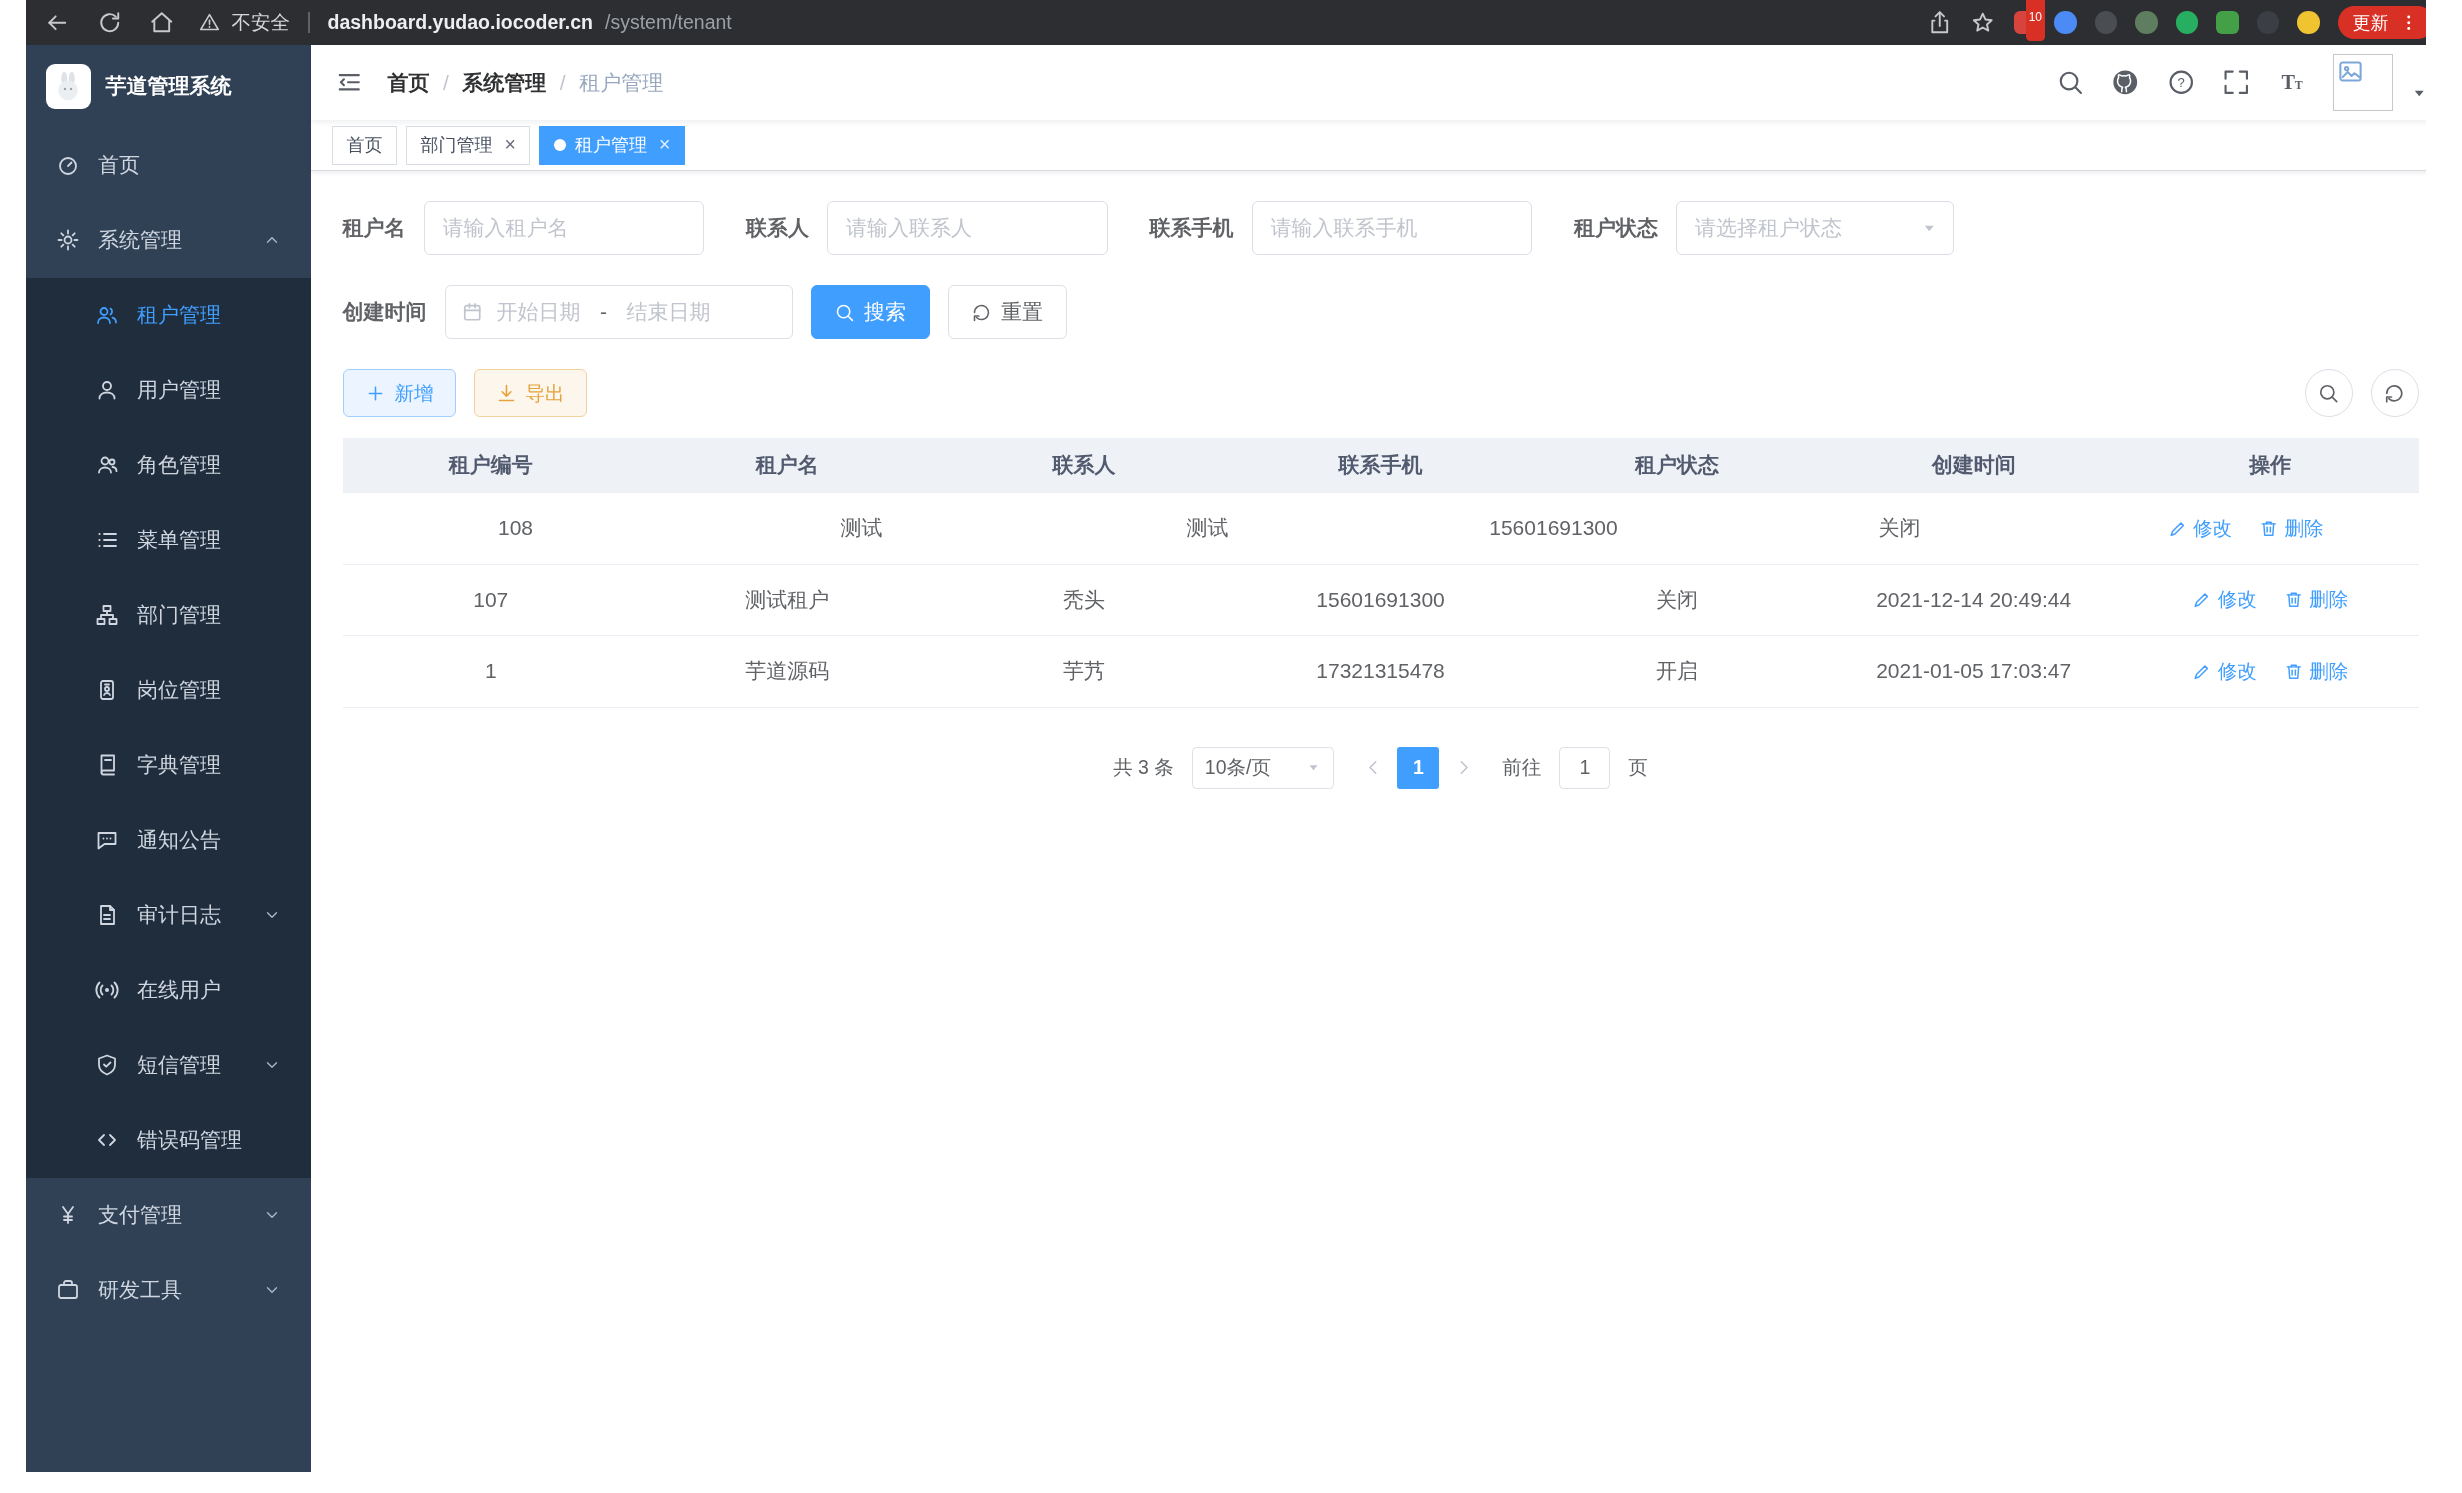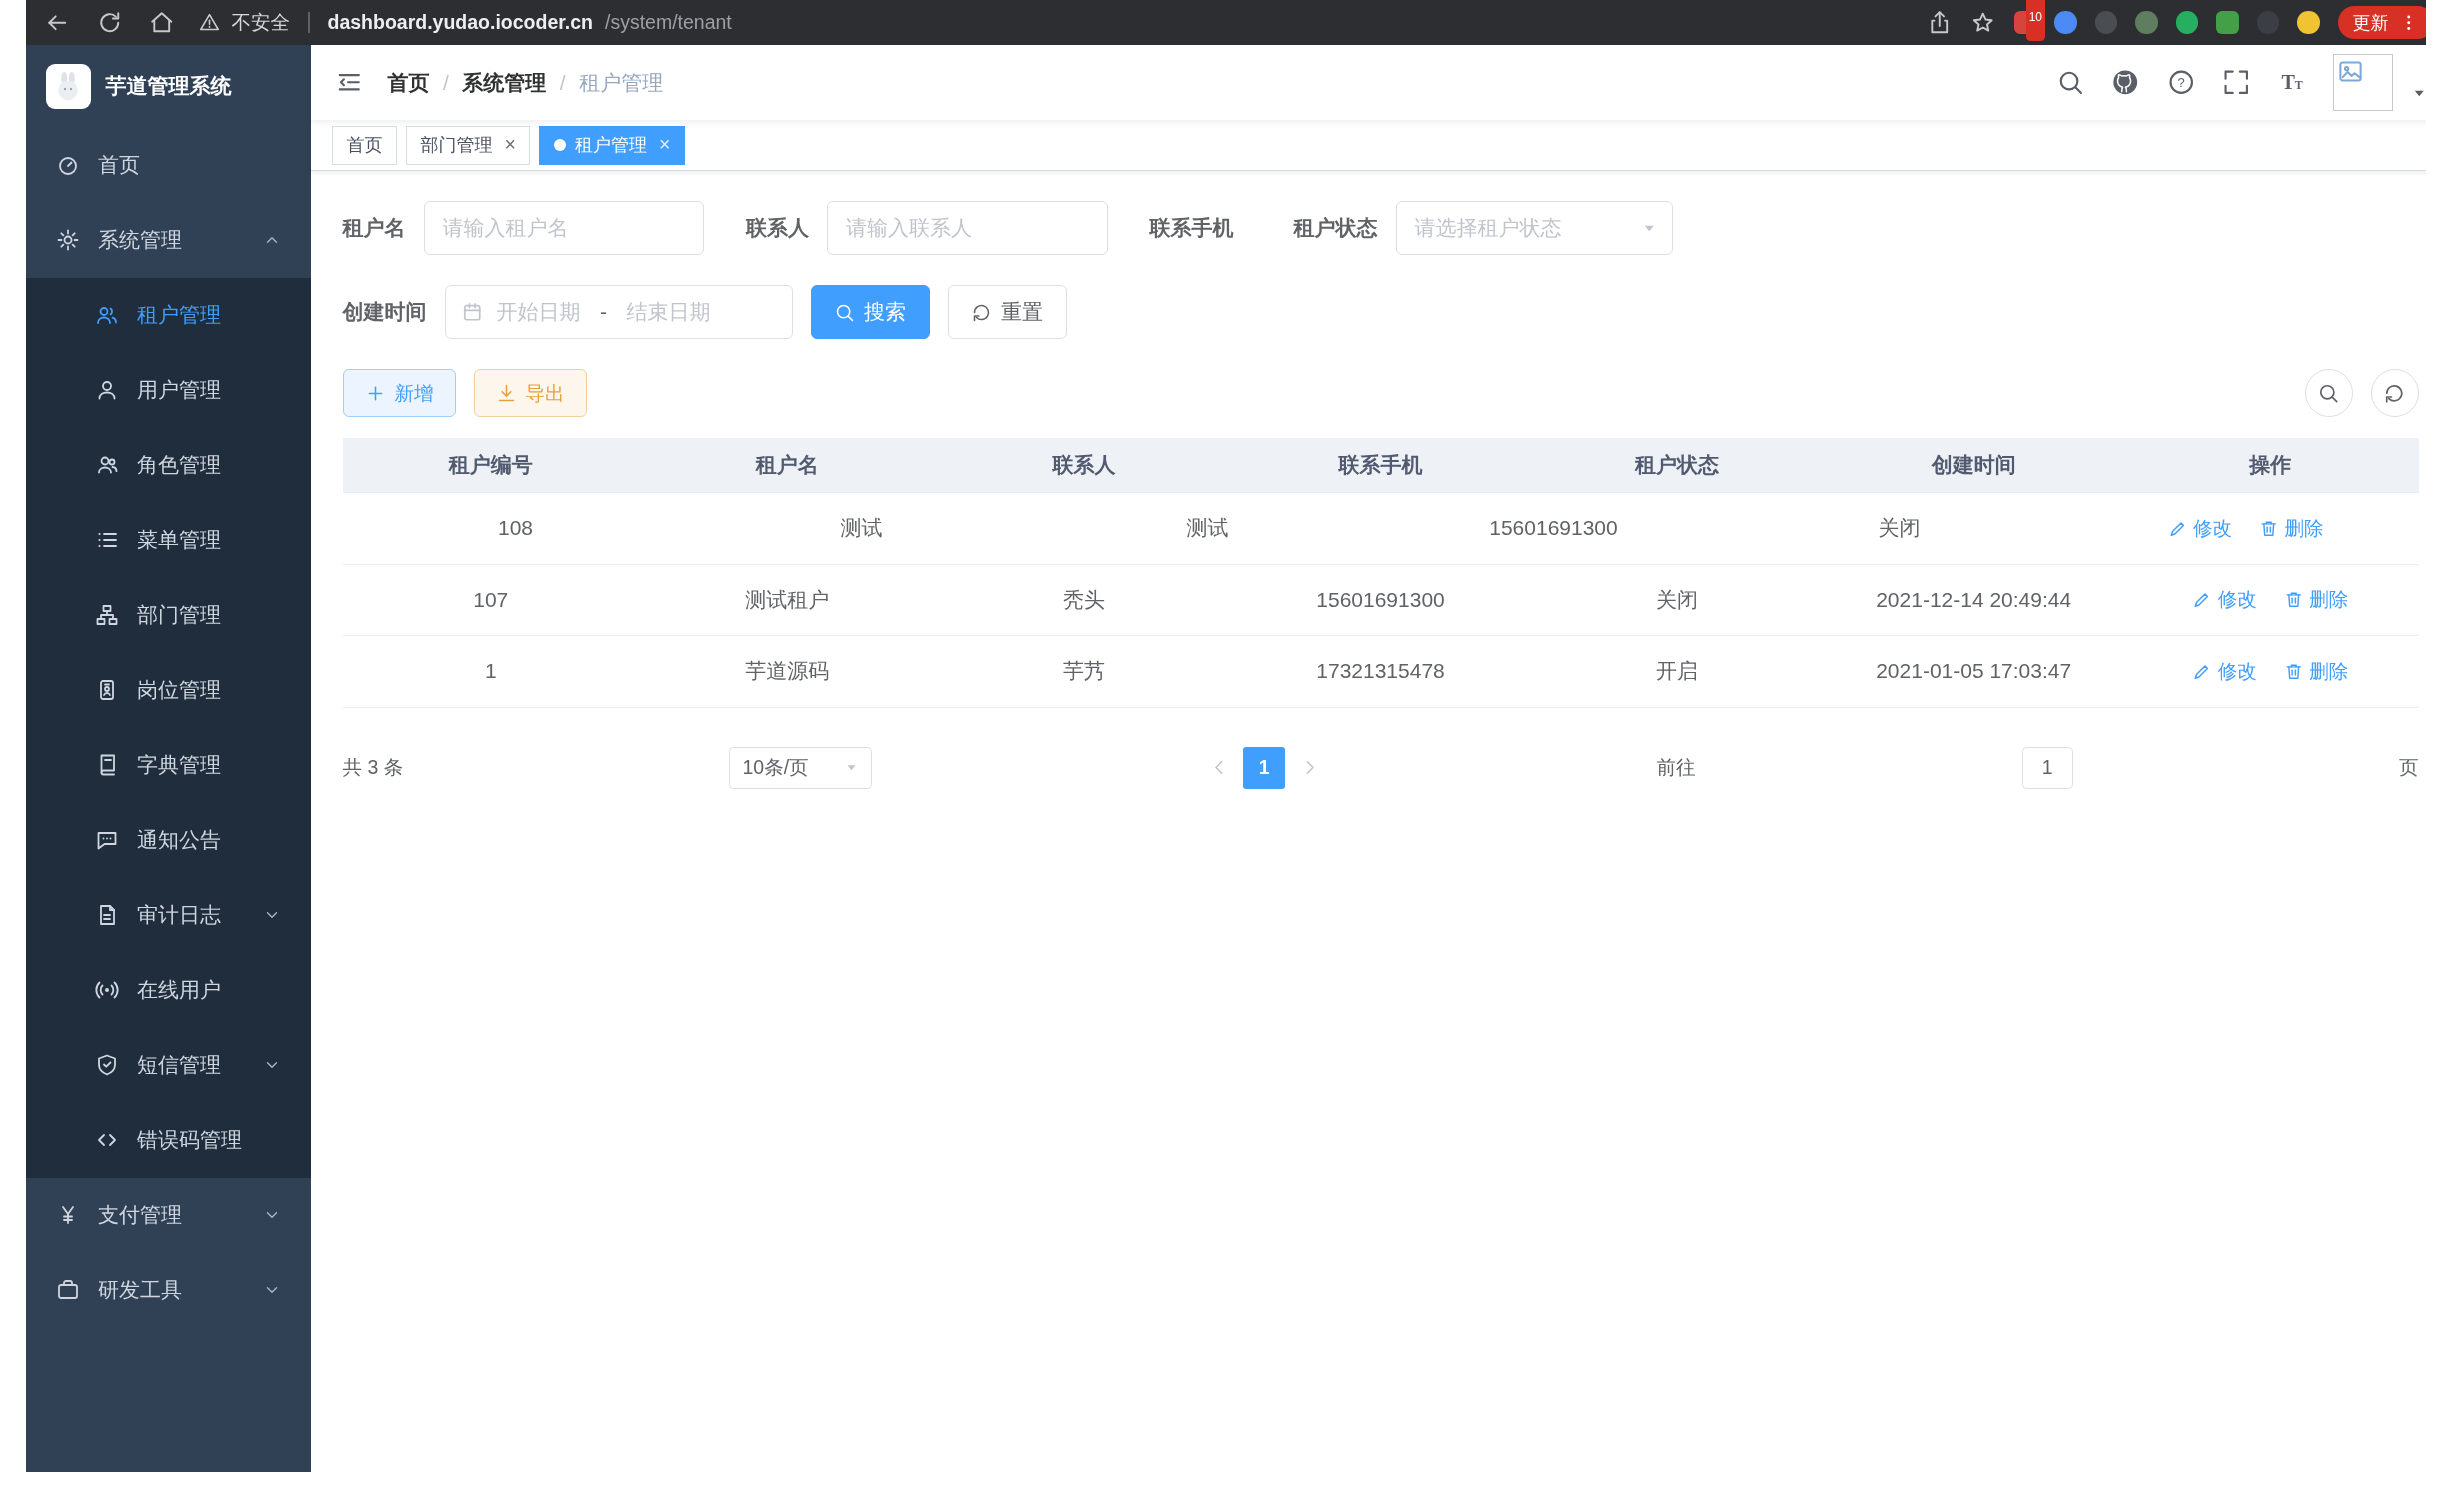--- a/index.html
+++ b/index.html
@@ -88,21 +88,21 @@
 
   
   .trow{display:flex;border-bottom:1rem solid #ebeef5;}
   .trow.thead{background:var(--table-header-bg,#eef1f6);border-bottom:1rem solid #ebeef5;}
   .cell{flex:1;min-width:0;height:47rem;display:flex;align-items:center;justify-content:center;font-size:14rem;color:#606266;white-space:nowrap;overflow:hidden;}
   .hcell{height:36rem;font-weight:700;color:#515a6e;}
   .ops a{color:var(--accent,#409eff);display:inline-flex;align-items:center;gap:4rem;font-size:13rem;margin:0 9rem;cursor:pointer;text-decoration:none;}
   .aicon{width:13rem;height:13rem;display:inline-flex;}
 
   
-  .pagination{display:flex;align-items:center;justify-content:space-between;margin-top:26rem;font-size:13rem;color:#606266;gap:12rem;}
+  .pagination{display:flex;align-items:center;justify-content:center;margin-top:26rem;font-size:13rem;color:#606266;gap:12rem;}
   .pg-size{width:95rem;height:28rem;border:1rem solid #dcdfe6;border-radius:3rem;display:flex;align-items:center;justify-content:space-between;padding:0 8rem;color:#606266;cursor:pointer;background:#fff;}
   .pg-size .caret{margin:0;color:#c0c4cc;width:10rem;height:10rem;}
   .pg-arrow{width:28rem;height:28rem;display:inline-flex;align-items:center;justify-content:center;color:#c0c4cc;cursor:default;}
   .pg-arrow svg{width:14rem;height:14rem;}
   .pg-num{width:28rem;height:28rem;background:var(--accent,#409eff);color:#fff;border-radius:2rem;display:inline-flex;align-items:center;justify-content:center;font-weight:600;cursor:pointer;}
   .goto-input{width:34rem;height:28rem;border:1rem solid #dcdfe6;border-radius:3rem;text-align:center;font-size:13rem;color:#606266;outline:none;font-family:inherit;}
   .pg-group{display:flex;align-items:center;gap:2rem;}
 </style>
 </head>
 <body>
@@ -515,20 +515,21 @@
           <div class="filter-item">
             <span class="f-label">租户名</span>
             <input class="input" placeholder="请输入租户名" style="">
           </div>
           <div class="filter-item">
             <span class="f-label">联系人</span>
             <input class="input" placeholder="请输入联系人" style="">
           </div>
           <div class="filter-item">
             <span class="f-label">联系手机</span>
+            <input class="input" placeholder="请输入联系手机" style="">
           </div>
           <div class="filter-item" style="margin-right:0">
             <span class="f-label">租户状态</span>
             <div class="select">
               <span>请选择租户状态</span>
               <span class="caret" style="margin-top:0">
                   <svg viewBox="0 0 24 24" fill="none" stroke="currentColor" stroke-width="1.8" stroke-linecap="round" stroke-linejoin="round">
                     <path d="M5.5 8.5l6.5 8 6.5-8z" fill="currentColor" stroke="none"></path>
                   </svg>
                 </span>

